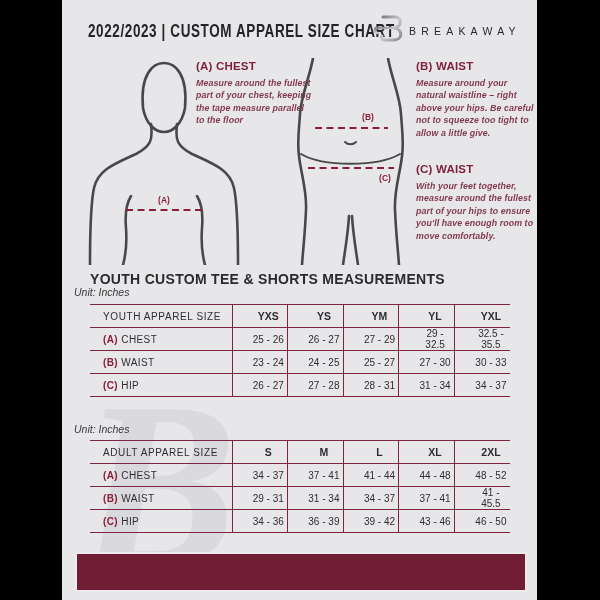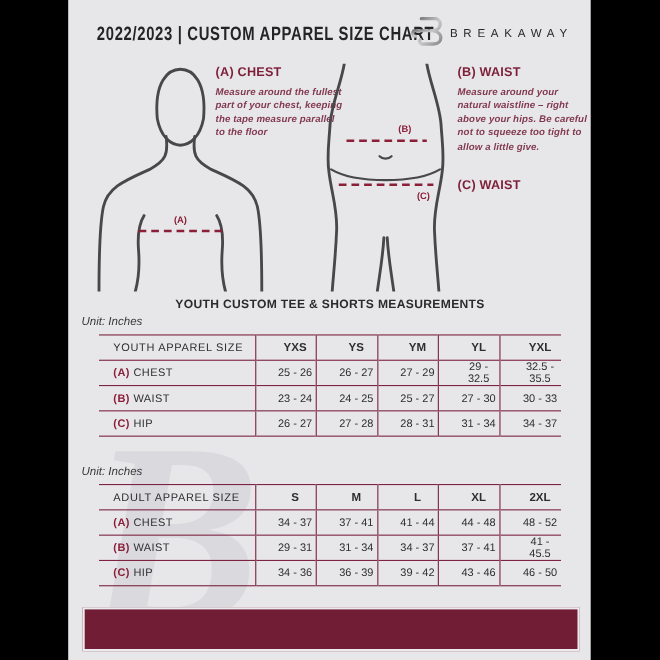--- a/index.html
+++ b/index.html
@@ -34,22 +34,22 @@
   .inst { position:absolute; width:118px; }
   .inst-heading {
     margin:0 0 5px 0; font-size:11.5px; font-weight:bold;
     color:#7e1f3a; letter-spacing:0.2px;
   }
   .inst-body {
     margin:0; font-size:8.8px; font-style:italic; font-weight:bold;
     color:#83394f; line-height:1.42; letter-spacing:0.1px;
   }
   .sec-title {
-    position:absolute; left:28px; width:420px; text-align:center;
-    font-weight:bold; font-size:11px; color:#2b2b2d; letter-spacing:0.3px;
+    position:absolute; left:28px; width:420px; text-align:left;
+    font-weight:bold; font-size:14px; color:#2b2b2d; letter-spacing:0.3px;
   }
   .sec-unit {
     position:absolute; left:12px; width:420px; text-align:left;
     font-weight:normal; font-style:italic; font-size:10.5px; color:#38383a;
   }
   table.size-table {
     position:absolute; left:28px; width:420px;
     border-collapse:collapse; table-layout:fixed;
     font-size:10px; color:#2e2e30;
   }
@@ -127,20 +127,21 @@
     <text class="dim-label" x="92" y="123" text-anchor="middle">(C)</text>
   </svg>
 
   <div class="inst" style="left:354px; top:60px;">
     <h3 class="inst-heading">(B) WAIST</h3>
     <p class="inst-body">Measure around your natural waistline – right above your hips. Be careful not to squeeze too tight to allow a little give.</p>
   </div>
 
   <div class="inst" style="left:354px; top:163px;">
     <h3 class="inst-heading">(C) WAIST</h3>
+    <p class="inst-body">With your feet together, measure around the fullest part of your hips to ensure you'll have enough room to move comfortably.</p>
   </div>
 
   <div class="sec-title" style="top:271px;">YOUTH CUSTOM TEE &amp; SHORTS MEASUREMENTS</div>
   <div class="sec-unit" style="top:286px;">Unit: Inches</div>
 
   <table class="size-table" style="top:304px;">
     <tbody>
         <tr>
       <th class="col-label apparel-size">YOUTH APPAREL SIZE</th>
       <th class="size-head">YXS</th>

